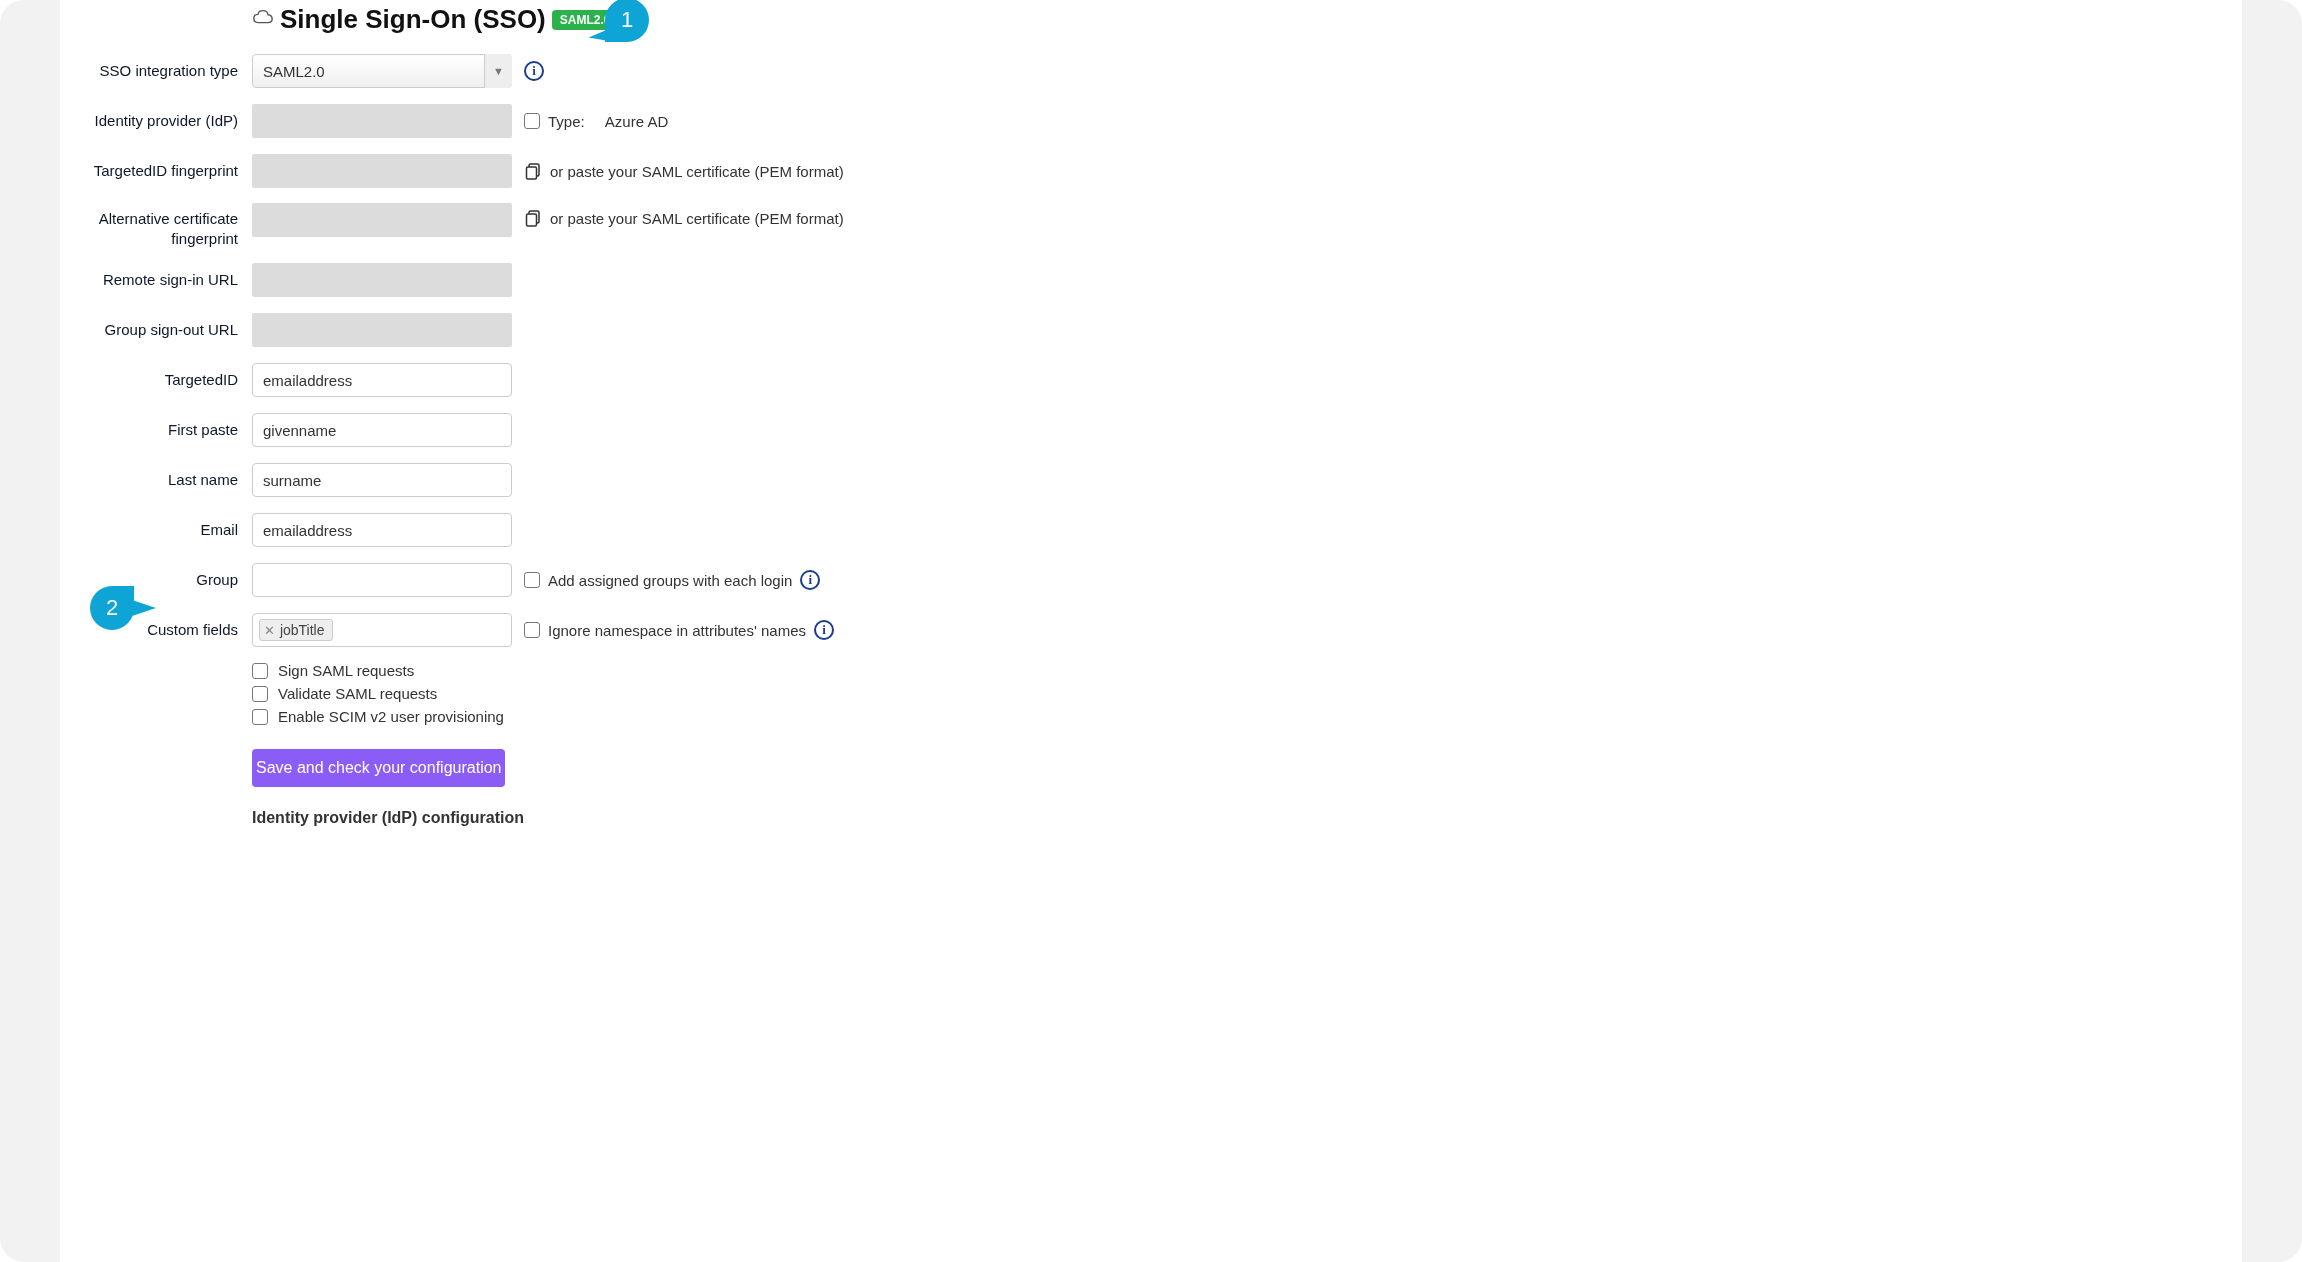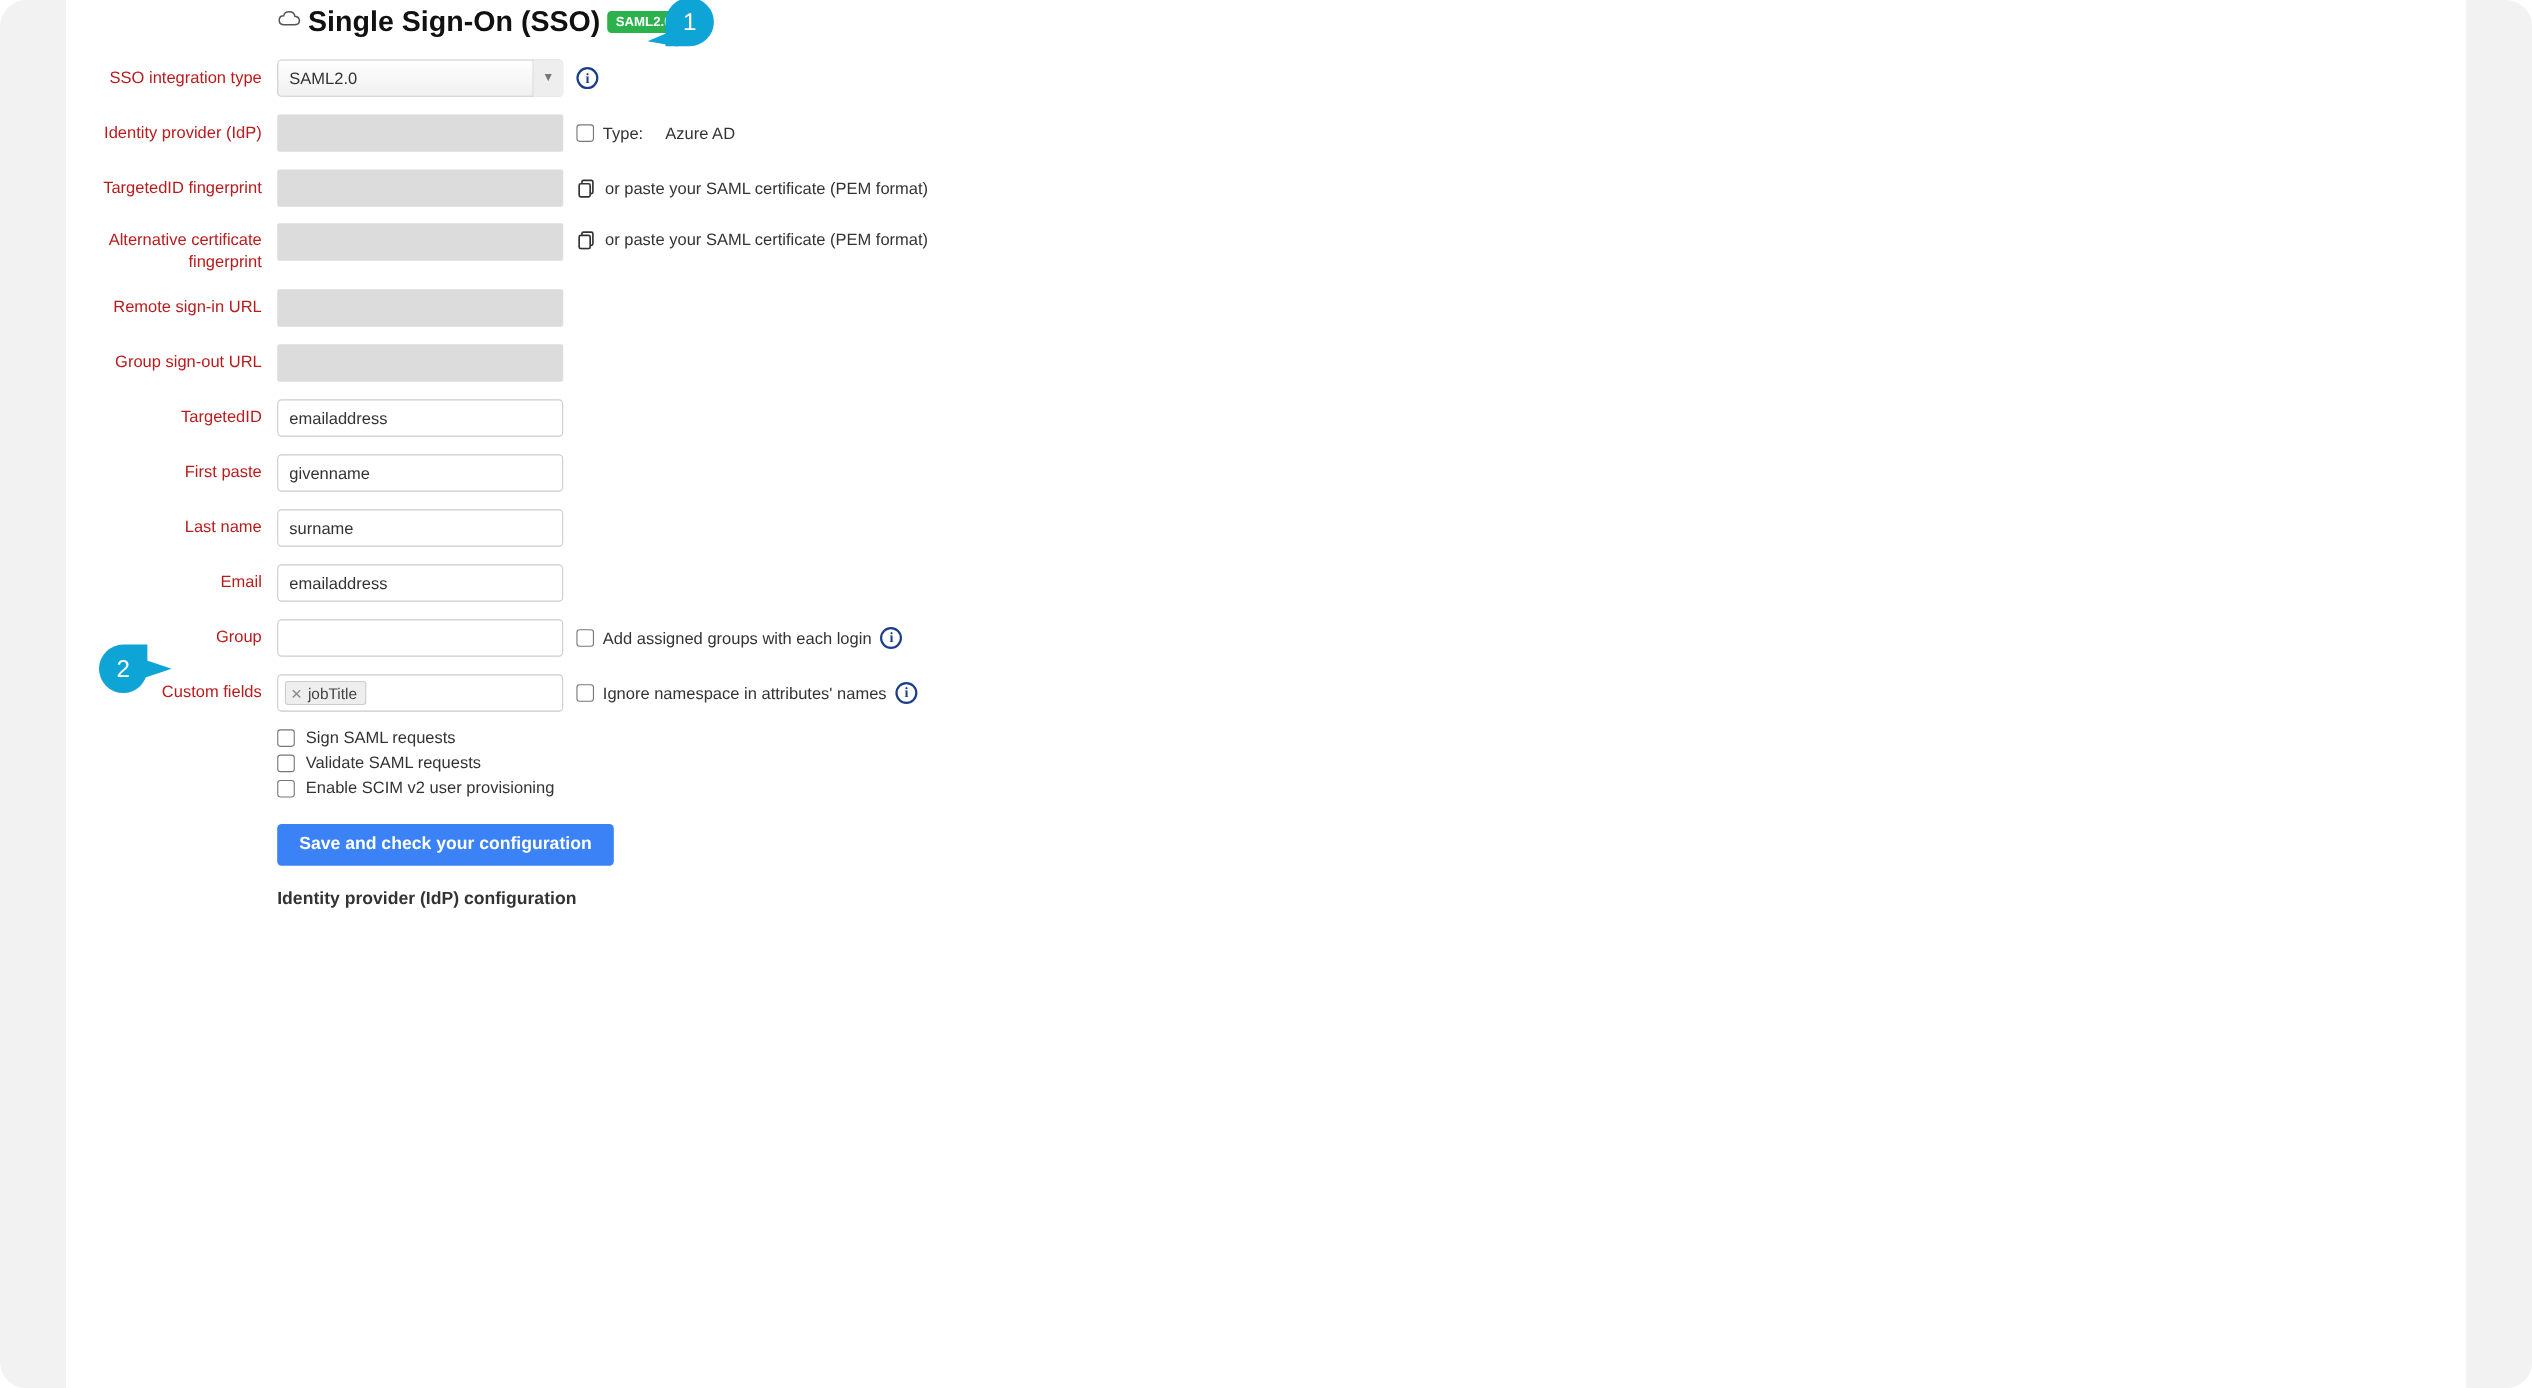--- a/index.html
+++ b/index.html
@@ -54,21 +54,21 @@
     align-items: center;
     margin-bottom: 14px;
     min-height: 36px;
   }
   .form-row.top-align { align-items: flex-start; }
   .label-col {
     width: 172px;
     text-align: right;
     padding-right: 14px;
     font-size: 15px;
-    color: #b91c1c;
+    color: #0f172a;
     line-height: 1.3;
   }
   .input-col {
     width: 260px;
     flex-shrink: 0;
   }
   .aux-col {
     display: flex;
     align-items: center;
     gap: 8px;
@@ -173,25 +173,25 @@
   .checkbox-list .cbrow {
     display:flex;
     align-items:center;
     gap:10px;
     margin-bottom:6px;
     font-size:15px;
   }
   .save-btn {
     margin-left:172px;
     margin-top:18px;
-    background:#3b82f6;
+    background:#8b5cf6;
     color:#fff;
     font-size:16px;
-    font-weight:bold;
-    padding:10px 20px;
+    font-weight:normal;
+    padding:10px 4px;
     border:none;
     border-radius:4px;
     cursor:pointer;
   }
   .config-heading {
     margin-left:172px;
     margin-top:22px;
     font-size:16px;
     font-weight:bold;
   }

